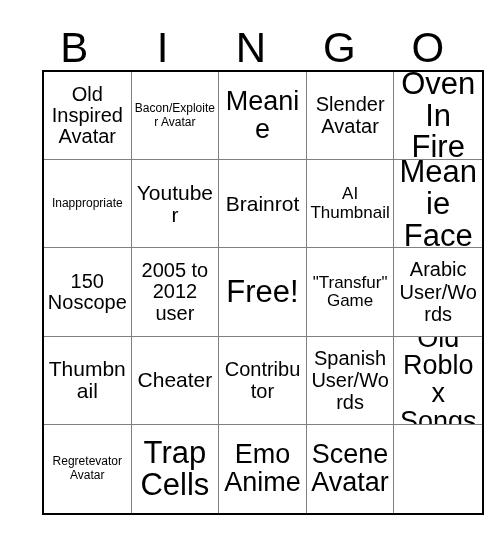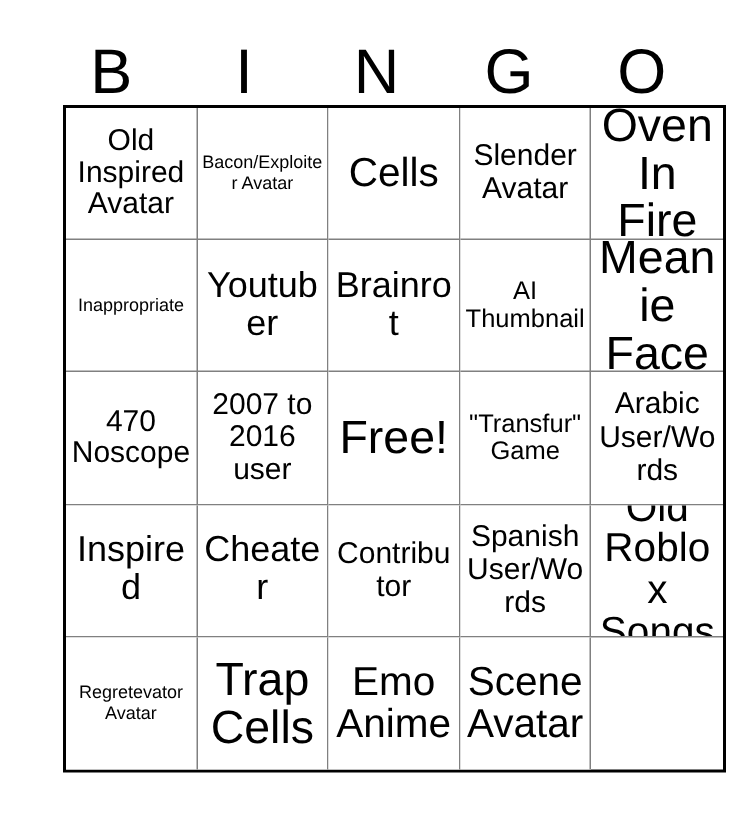--- a/index.html
+++ b/index.html
@@ -81,21 +81,21 @@
     width: 100%;
     line-height: 1.04;
     font-weight: 400;
     color: #000000;
     word-wrap: break-word;
   }
 
   
   .fs-xxl .cell-text { font-size: 31px; line-height: 1.02; }
   .fs-xl  .cell-text { font-size: 27px; line-height: 1.03; }
-  .fs-lg  .cell-text { font-size: 24px; line-height: 1.04; }
+  .fs-lg  .cell-text { font-size: 21px; line-height: 1.04; }
   .fs-md  .cell-text { font-size: 20px; line-height: 1.06; }
   .fs-sm  .cell-text { font-size: 17px; line-height: 1.08; }
   .fs-xs  .cell-text { font-size: 20px; line-height: 1.12; }
   .fs-xxs .cell-text { font-size: 12px; line-height: 1.14; }
 </style>
 </head>
 <body>
 
 <div id="bingo-card">
 
@@ -108,21 +108,21 @@
   </div>
 
   <div class="grid" id="bingo-grid">
       <div class="cell fs-md">
         <span class="cell-text">Old Inspired Avatar</span>
       </div>
       <div class="cell fs-xxs">
         <span class="cell-text">Bacon/Exploiter Avatar</span>
       </div>
       <div class="cell fs-xl">
-        <span class="cell-text">Cells</span>
+        <span class="cell-text">Meanie</span>
       </div>
       <div class="cell fs-md">
         <span class="cell-text">Slender Avatar</span>
       </div>
       <div class="cell fs-xxl">
         <span class="cell-text">Oven In Fire</span>
       </div>
       <div class="cell fs-xxs">
         <span class="cell-text">Inappropriate</span>
       </div>
@@ -132,36 +132,36 @@
       <div class="cell fs-lg">
         <span class="cell-text">Brainrot</span>
       </div>
       <div class="cell fs-sm">
         <span class="cell-text">AI Thumbnail</span>
       </div>
       <div class="cell fs-xxl">
         <span class="cell-text">Meanie Face</span>
       </div>
       <div class="cell fs-md">
-        <span class="cell-text">470 Noscope</span>
+        <span class="cell-text">150 Noscope</span>
       </div>
       <div class="cell fs-md">
-        <span class="cell-text">2007 to 2016 user</span>
+        <span class="cell-text">2005 to 2012 user</span>
       </div>
       <div class="cell fs-xxl">
         <span class="cell-text">Free!</span>
       </div>
       <div class="cell fs-sm">
         <span class="cell-text">"Transfur" Game</span>
       </div>
       <div class="cell fs-xs">
         <span class="cell-text">Arabic User/Words</span>
       </div>
       <div class="cell fs-lg">
-        <span class="cell-text">Inspired</span>
+        <span class="cell-text">Thumbnail</span>
       </div>
       <div class="cell fs-lg">
         <span class="cell-text">Cheater</span>
       </div>
       <div class="cell fs-xs">
         <span class="cell-text">Contributor</span>
       </div>
       <div class="cell fs-xs">
         <span class="cell-text">Spanish User/Words</span>
       </div>

